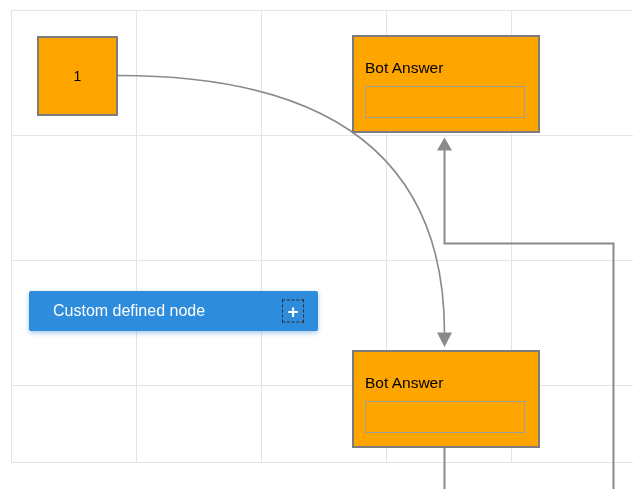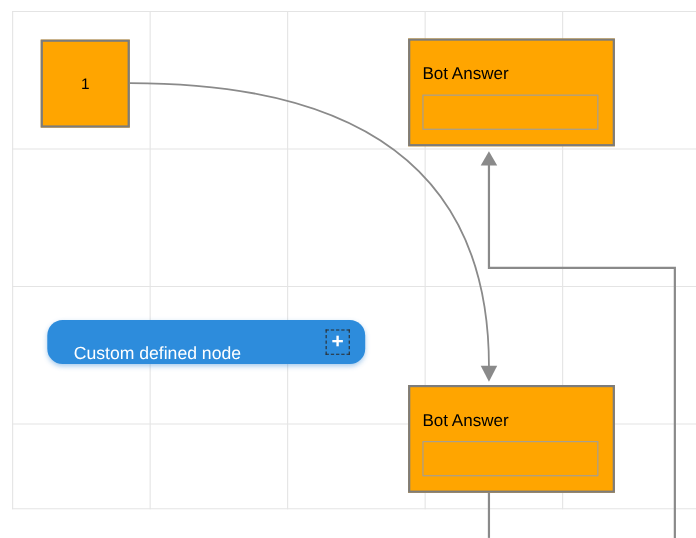--- a/index.html
+++ b/index.html
@@ -32,46 +32,45 @@
     position:absolute;z-index:2;box-sizing:border-box;
     background:var(--node-fill);
     border:2px solid var(--node-border);
     color:var(--node-text);
   }
   .square{
     left:37px;top:36px;width:81px;height:80px;
     display:flex;align-items:center;justify-content:center;
     font-size:14px;
   }
-  .bot{width:188px;height:98px;margin-left:19px;}
+  .bot{width:188px;height:98px;}
   .bot.top{left:352px;top:35px;}
   .bot.bottom{left:352px;top:350px;}
   .bot-title{
     position:absolute;left:11px;top:22px;
     font-size:15.5px;color:var(--node-text);
     white-space:nowrap;
   }
   .bot-input{
     position:absolute;left:11px;top:49px;
     width:158px;height:30px;
     border:1.5px solid var(--input-border);
     background:transparent;
   }
   .palette-btn{
     position:absolute;z-index:2;box-sizing:border-box;
     left:29px;top:291px;width:289px;height:40px;
     background:var(--button-bg);
-    border-radius:14px;
+    border-radius:2px;
     box-shadow:0 2px 5px rgba(60,140,215,0.45);
-    display:flex;align-items:flex-end;
+    display:flex;align-items:center;
     padding-left:24px;
     color:var(--button-text);
     font-size:16px;
     cursor:pointer;
-    margin-left:14px;
   }
   .btn-label{white-space:nowrap;}
   .add-box{
     position:absolute;right:14px;top:50%;
     transform:translateY(-50%);
     width:20px;height:21px;
     border:1px dashed var(--icon-border);
     display:flex;align-items:center;justify-content:center;
     font-size:19px;font-weight:700;line-height:1;
     color:var(--button-text);

